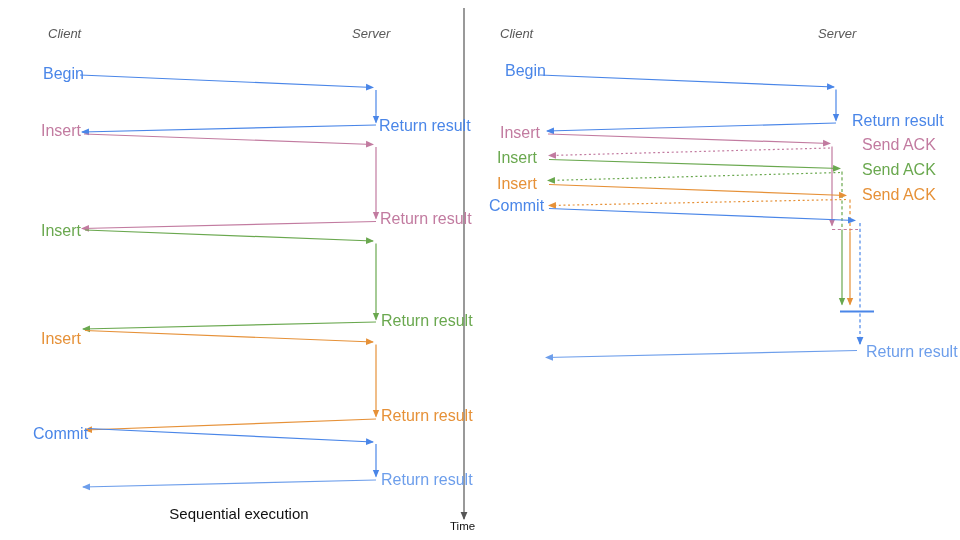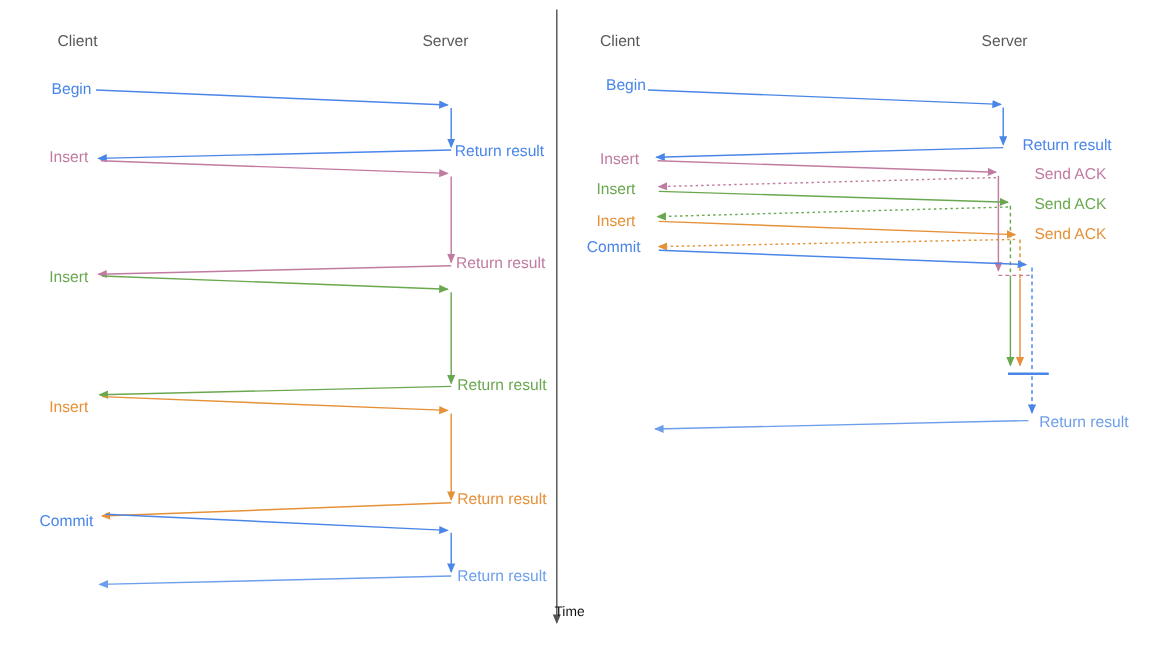--- a/index.html
+++ b/index.html
@@ -11,22 +11,22 @@
     --c-axis:#555555;
     --c-header:#595959;
     --c-caption:#111111;
   }
   html,body{margin:0;padding:0;background:#fff;}
   .stage{
     position:relative;width:960px;height:540px;background:#ffffff;overflow:hidden;
     font-family:"Liberation Sans",sans-serif;
   }
   svg.wires{position:absolute;left:0;top:0;width:960px;height:540px;}
-  .lbl{position:absolute;font-size:13px;line-height:12px;white-space:nowrap;}
-  .hdr{position:absolute;font-size:13px;color:var(--c-header);white-space:nowrap;}
+  .lbl{position:absolute;font-size:16px;line-height:12px;white-space:nowrap;}
+  .hdr{position:absolute;font-size:13px;font-style:italic;color:var(--c-header);white-space:nowrap;}
   .caption{position:absolute;font-size:15px;color:var(--c-caption);text-align:center;width:200px;white-space:nowrap;}
   .time-lbl{position:absolute;font-size:11.5px;color:#111;white-space:nowrap;}
   .t-blue{color:var(--c-blue);} .t-lblue{color:var(--c-lblue);} .t-pink{color:var(--c-pink);}
   .t-green{color:var(--c-green);} .t-orange{color:var(--c-orange);}
   .s-blue{stroke:var(--c-blue);} .s-lblue{stroke:var(--c-lblue);} .s-pink{stroke:var(--c-pink);}
   .s-green{stroke:var(--c-green);} .s-orange{stroke:var(--c-orange);} .s-axis{stroke:var(--c-axis);}
   .f-blue{fill:var(--c-blue);} .f-lblue{fill:var(--c-lblue);} .f-pink{fill:var(--c-pink);}
   .f-green{fill:var(--c-green);} .f-orange{fill:var(--c-orange);} .f-axis{fill:var(--c-axis);}
   path.msg{fill:none;stroke-width:1.2;}
   path.bar{fill:none;stroke-width:2.2;}
@@ -123,35 +123,36 @@
 
   <div class="lbl t-green" style="left:41px;top:225px;">Insert</div>
   <div class="lbl t-green" style="left:381px;top:315px;">Return result</div>
 
   <div class="lbl t-orange" style="left:41px;top:333px;">Insert</div>
   <div class="lbl t-orange" style="left:381px;top:410px;">Return result</div>
 
   <div class="lbl t-blue" style="left:33px;top:428px;">Commit</div>
   <div class="lbl t-lblue" style="left:381px;top:474px;">Return result</div>
 
+  <div class="caption" style="left:139px;top:505px;">Sequential execution</div>
 
   <div class="hdr" style="left:500px;top:26px;">Client</div>
   <div class="hdr" style="left:818px;top:26px;">Server</div>
 
   <div class="lbl t-blue" style="left:505px;top:65px;">Begin</div>
   <div class="lbl t-blue" style="left:852px;top:115px;">Return result</div>
 
   <div class="lbl t-pink" style="left:500px;top:127px;">Insert</div>
   <div class="lbl t-pink" style="left:862px;top:139px;">Send ACK</div>
 
   <div class="lbl t-green" style="left:497px;top:152px;">Insert</div>
   <div class="lbl t-green" style="left:862px;top:164px;">Send ACK</div>
 
   <div class="lbl t-orange" style="left:497px;top:178px;">Insert</div>
   <div class="lbl t-orange" style="left:862px;top:189px;">Send ACK</div>
 
   <div class="lbl t-blue" style="left:489px;top:200px;">Commit</div>
   <div class="lbl t-lblue" style="left:866px;top:346px;">Return result</div>
 
 
-  <div class="time-lbl" style="left:450px;top:504px;margin-left:12px;">Time</div>
+  <div class="time-lbl" style="left:450px;top:520px;">Time</div>
 
 </div>
 
 </body></html>

